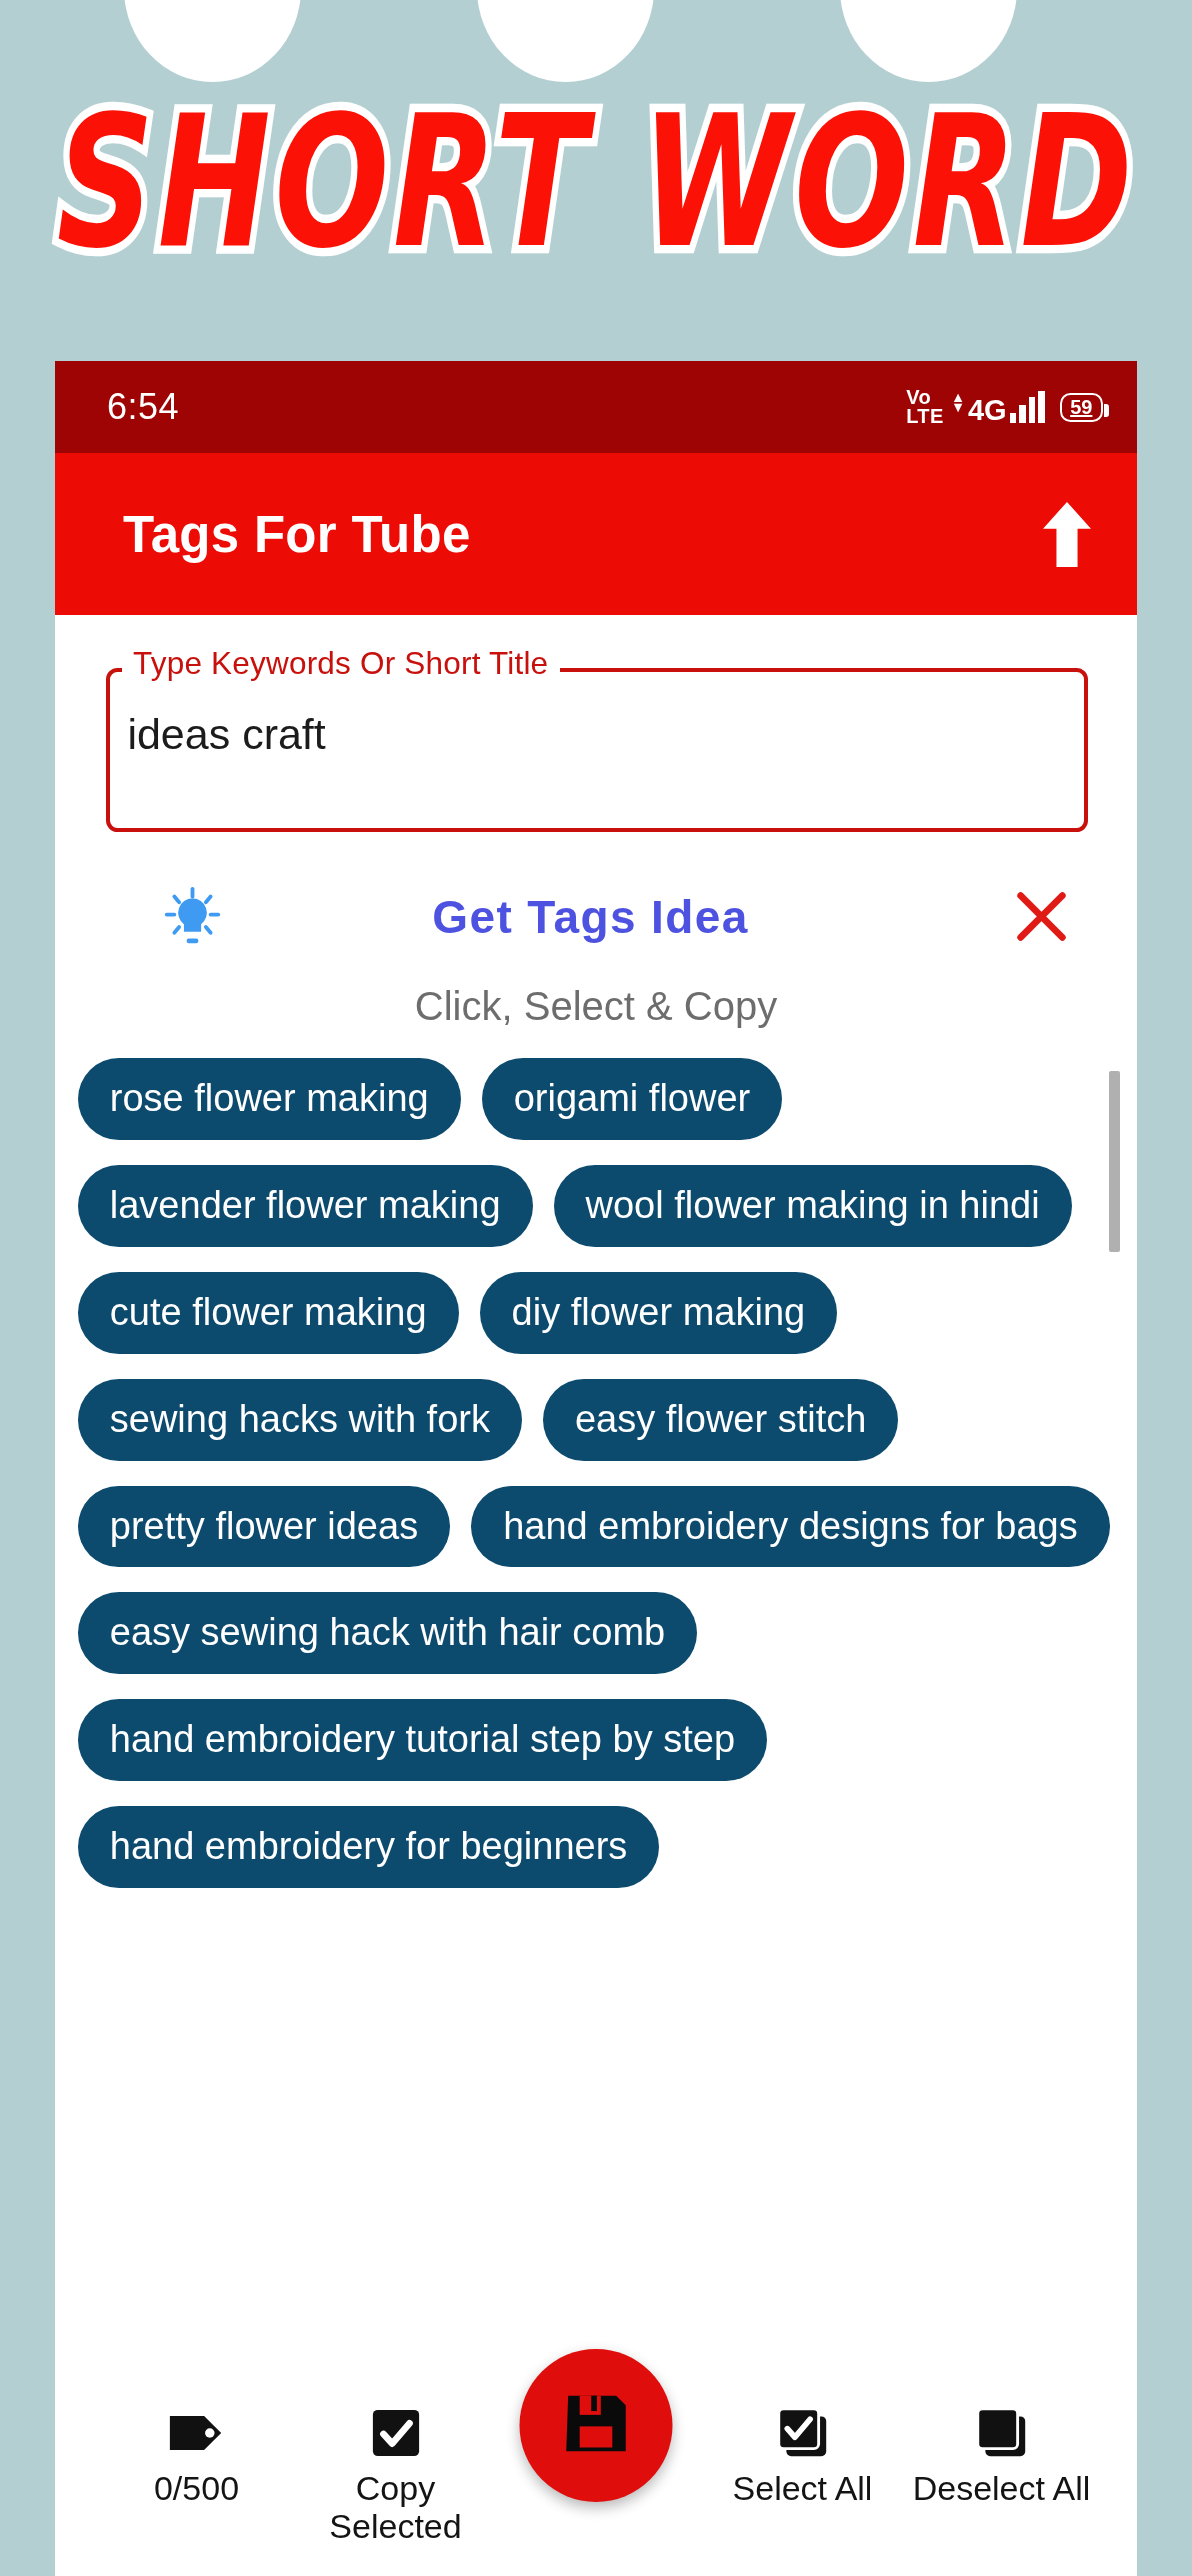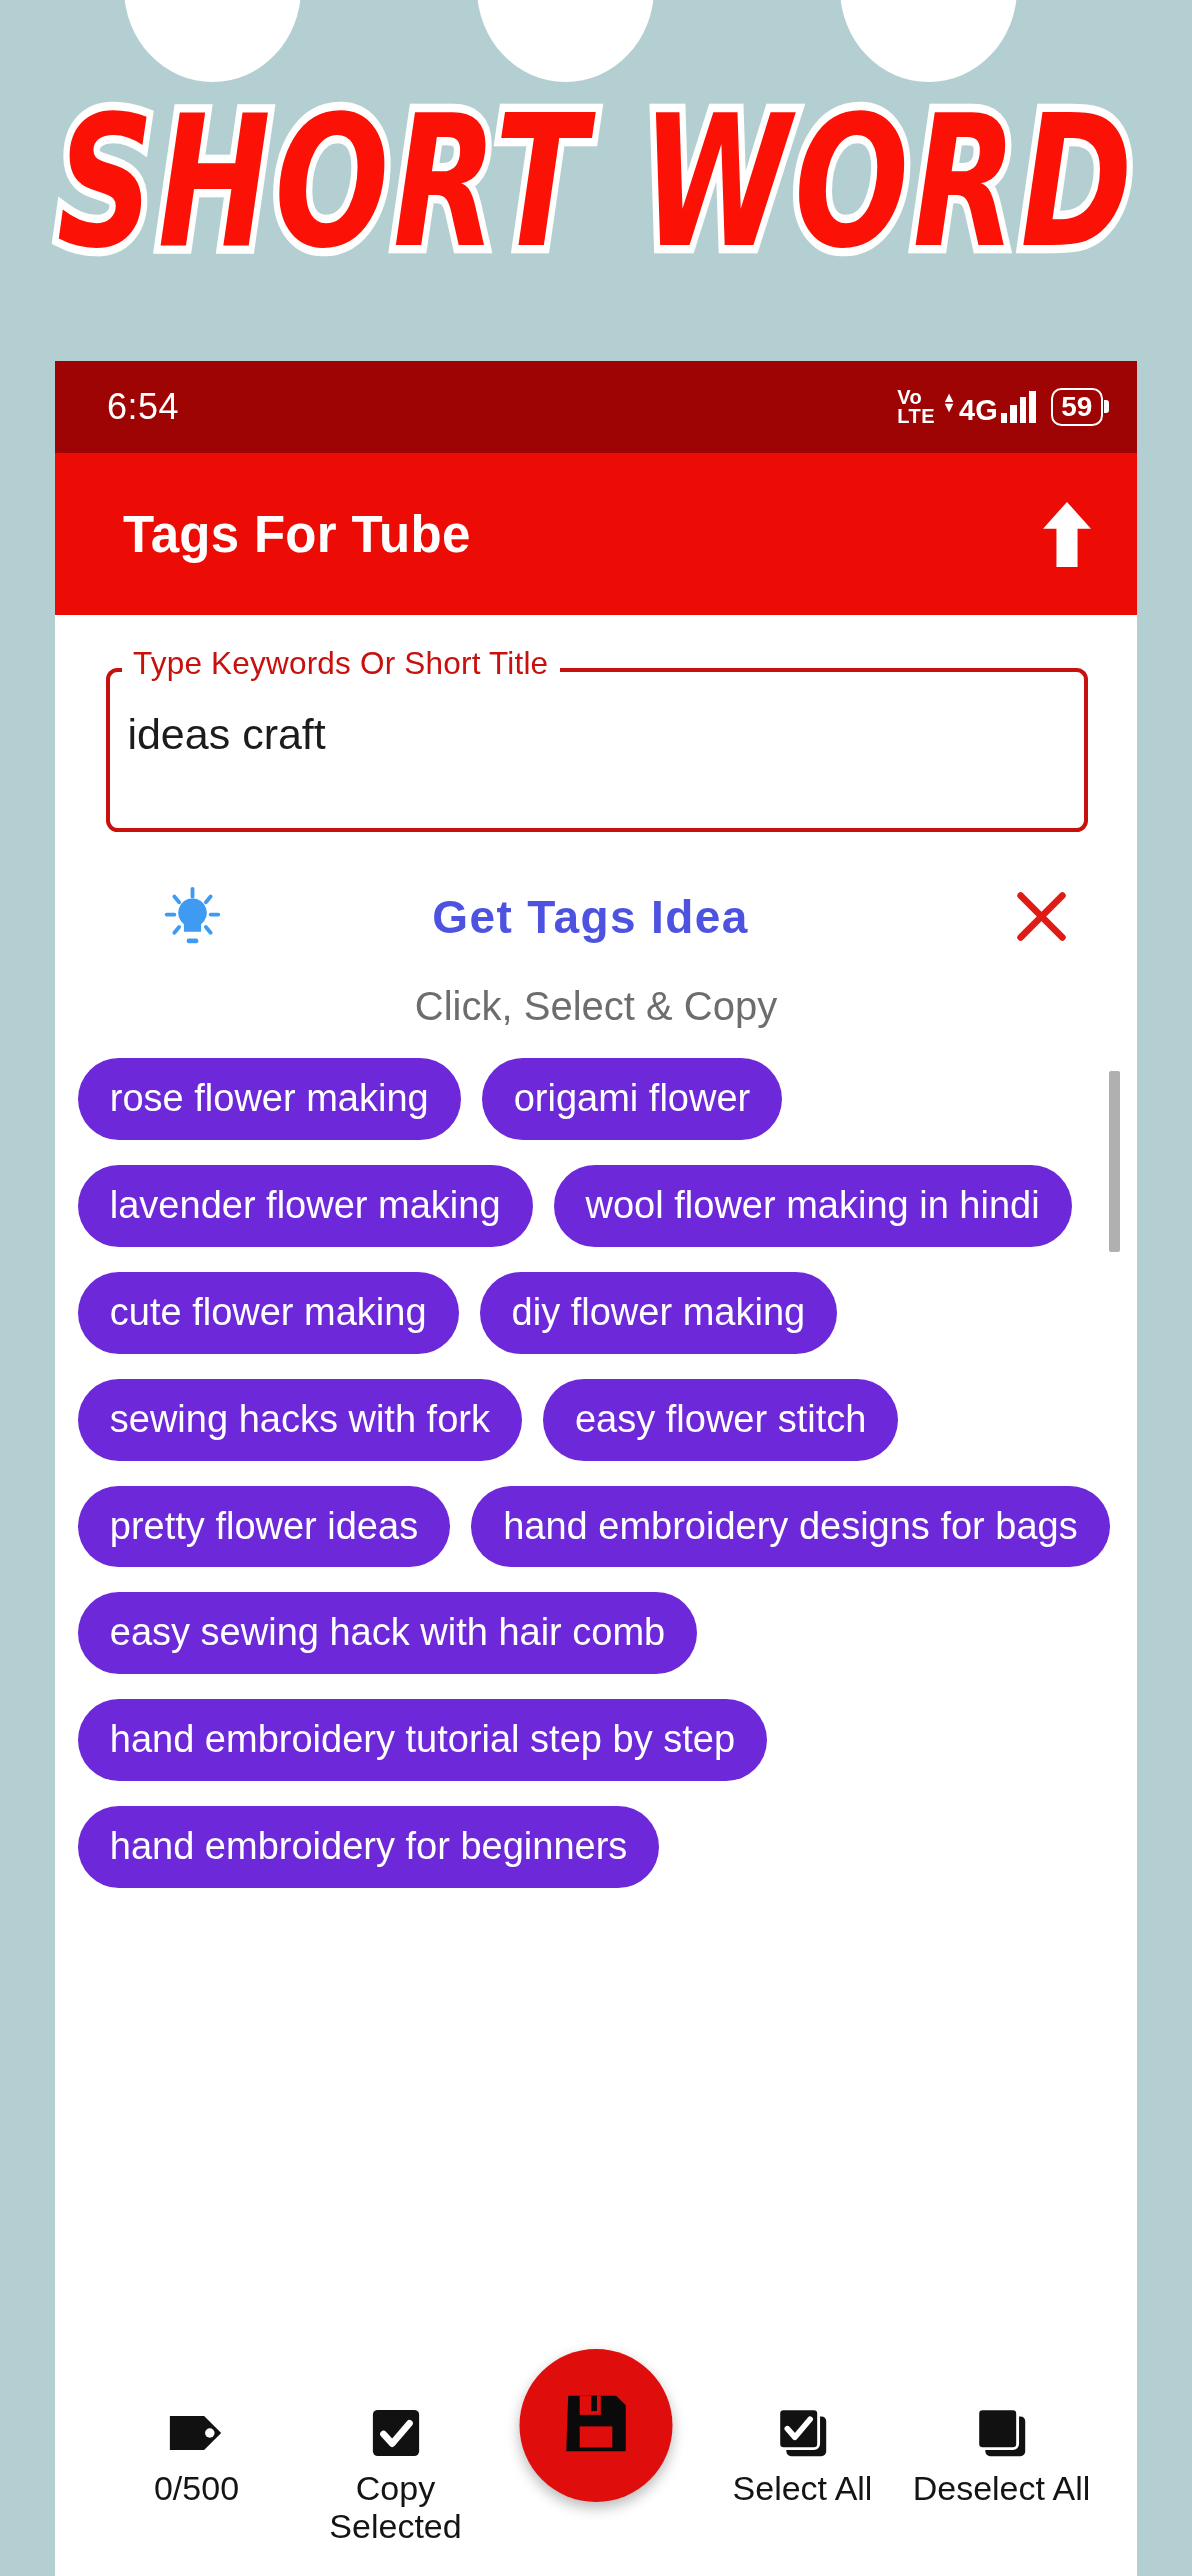--- a/index.html
+++ b/index.html
@@ -71,22 +71,22 @@
   .arrows { display: flex; flex-direction: column; font-size: 14.3px; line-height: .7; margin-bottom: 11.4px;}
   .g4 { font-size: 29px; font-weight: bold; line-height: .9; }
   .bars { display: flex; align-items: flex-end; gap: 2.9px; height: 32px; }
   .bars i { display: block; width: 6.7px; background: #fff; }
   .bars i:nth-child(1){ height: 10.5px; }
   .bars i:nth-child(2){ height: 18px; }
   .bars i:nth-child(3){ height: 26px; }
   .bars i:nth-child(4){ height: 32px; }
   .battery {
     border: 2.9px solid #fff; border-radius: 10.5px;
-    padding: 1px 8.6px; font-size: 28px; font-weight: bold;
-    position: relative; margin-left: 7.6px;
+    padding: 1px 8.6px; font-size: 20px; font-weight: bold;
+    position: relative; margin-left: 7.6px; text-decoration: underline;
   }
   .battery::after{
     content:""; position:absolute; right:-7.6px; top:9.5px;
     width:4.8px; height:13.4px; background:#fff; border-radius:0 2.9px 2.9px 0;
   }
 
   
   .appbar {
     height: 162px; background: #ed0b05;
     display: flex; align-items: center; justify-content: space-between;
@@ -129,21 +129,21 @@
   
   .chips {
     position: relative;
     margin-top: 29px;
     padding: 0 9.5px 0 11.4px;
     display: flex; flex-wrap: wrap;
     gap: 25px 21px;
     max-height: 1221px; overflow: hidden;
   }
   .chip {
-    background: #6d28d9; color: #ffffff;
+    background: #0c4a6e; color: #ffffff;
     border-radius: 46px;
     font-size: 38px;
     padding: 21px 32px;
     white-space: nowrap;
     line-height: 1.05;
   }
   .scrollbar {
     position: absolute; right: 5.7px; top: 13.4px;
     width: 10.5px; height: 181px; background: #b0b0b0; border-radius: 1.9px;
   }

